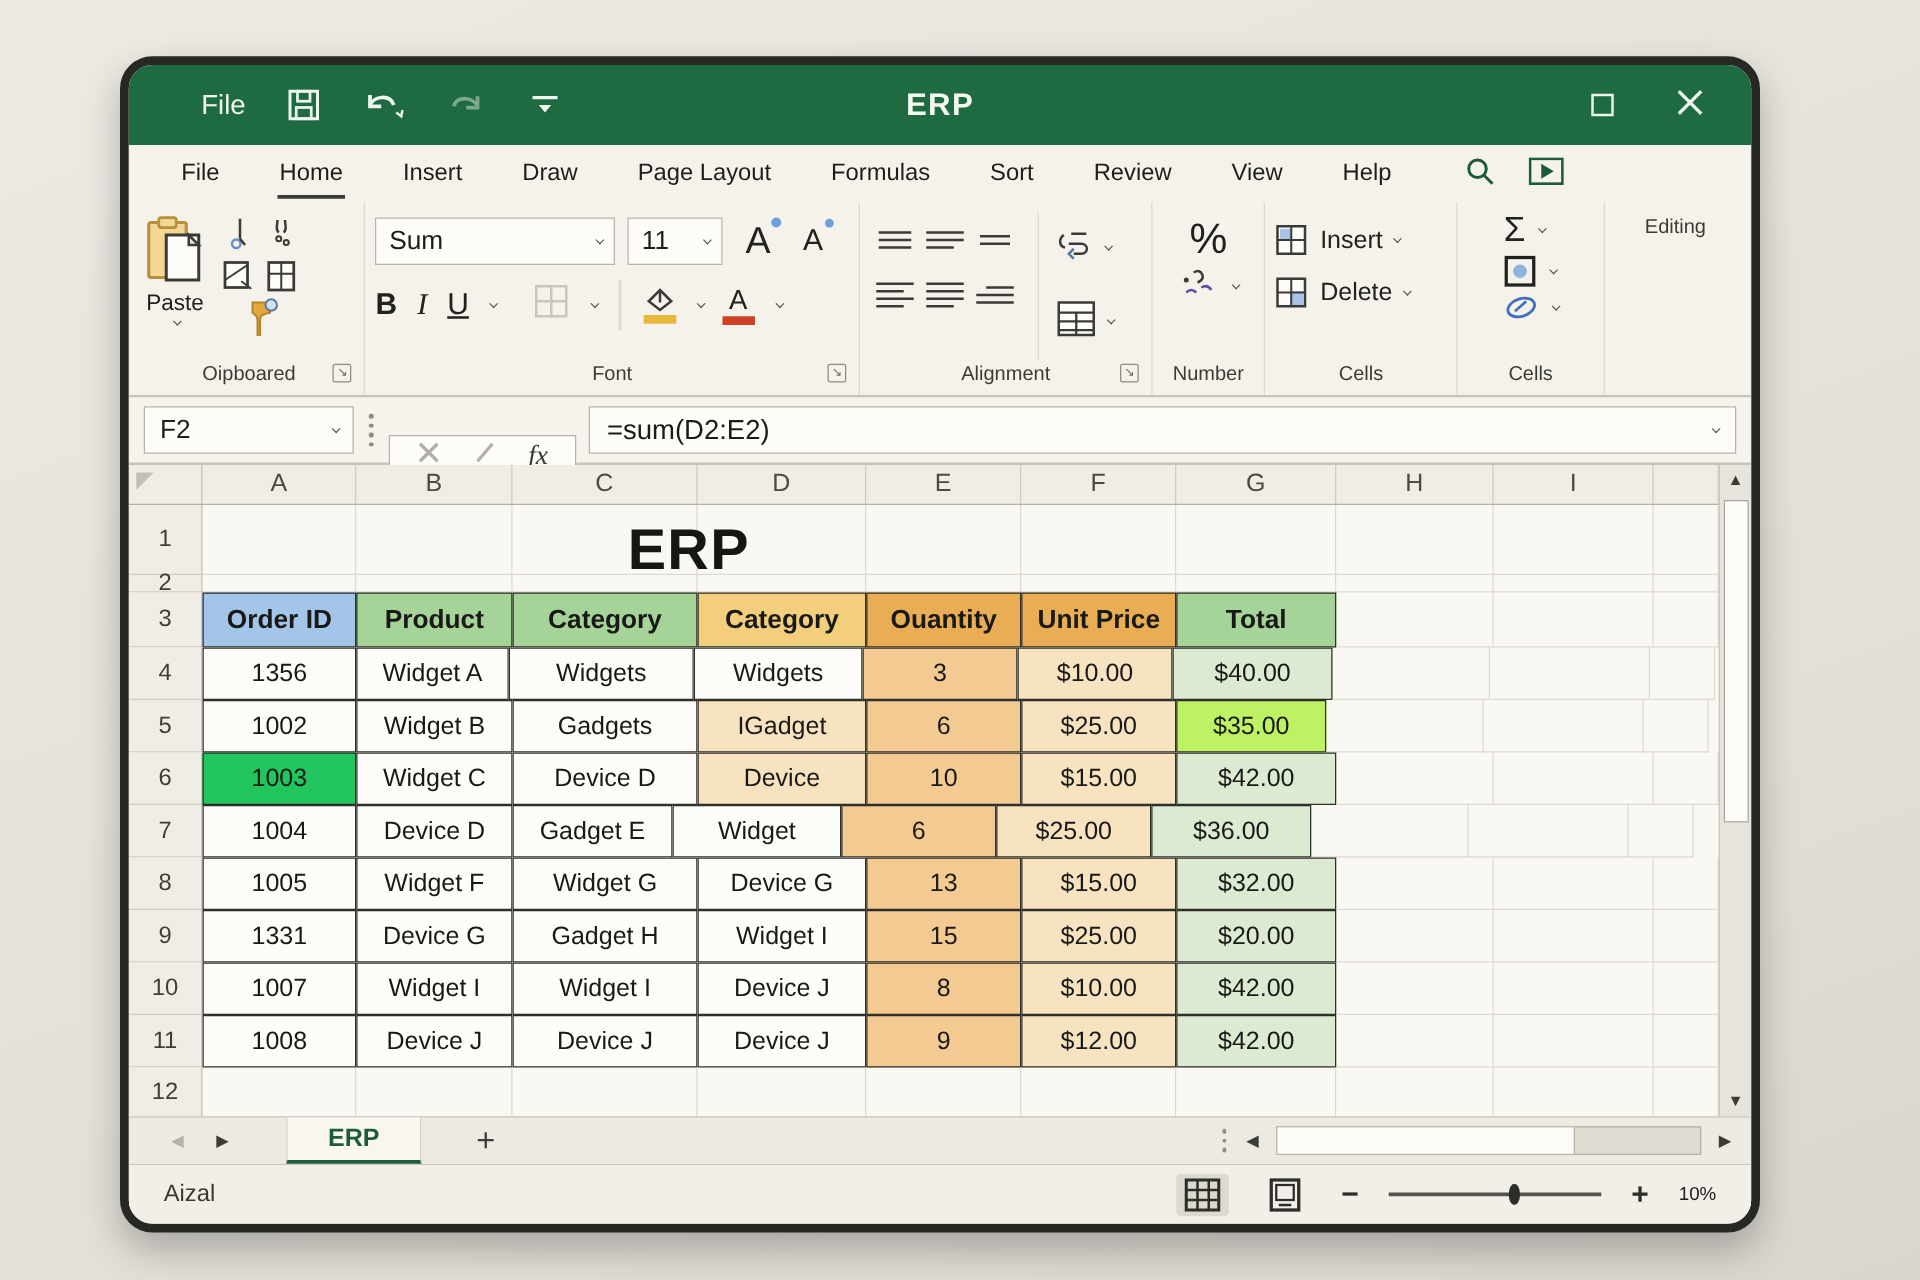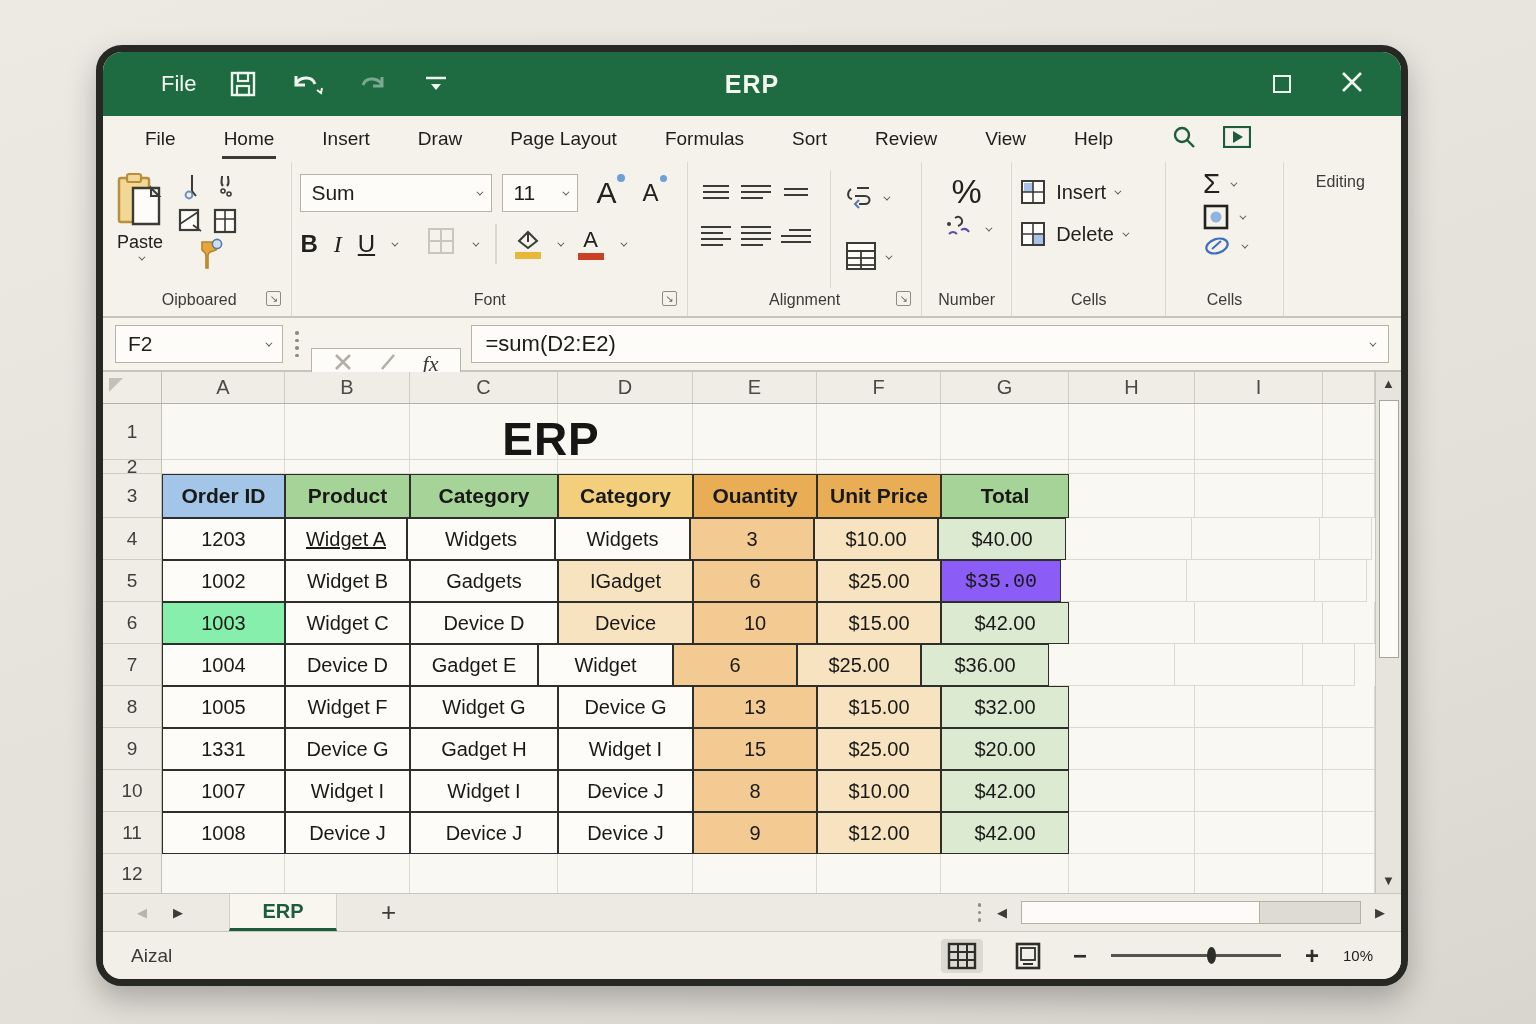--- a/index.html
+++ b/index.html
@@ -524,47 +524,47 @@
             <div class="gcell tbl th" style="width: 135px; background: rgb(243, 207, 125);">Category</div>
             <div class="gcell tbl th" style="width: 124px; background: rgb(233, 174, 85);">Ouantity</div>
             <div class="gcell tbl th" style="width: 124px; background: rgb(233, 174, 85);">Unit Price</div>
             <div class="gcell tbl th" style="width: 128px; background: rgb(166, 211, 152);">Total</div>
             <div class="gcell" style="width: 126px;"></div>
             <div class="gcell" style="width: 128px;"></div>
             <div class="gcell" style="width: 52px;"></div>
           </div>
           <div class="grow" style="height: 42px;">
             <div class="rowhdr" style="width: 59px;">4</div>
-            <div class="gcell tbl" style="width: 123px; background: rgb(253, 252, 248);">1203</div>
-            <div class="gcell tbl" style="width: 122px; background: rgb(253, 252, 248); text-decoration: underline;">Widget A</div>
+            <div class="gcell tbl" style="width: 123px; background: rgb(253, 252, 248);">1356</div>
+            <div class="gcell tbl" style="width: 122px; background: rgb(253, 252, 248);">Widget A</div>
             <div class="gcell tbl" style="width: 148px; background: rgb(253, 252, 248);">Widgets</div>
             <div class="gcell tbl" style="width: 135px; background: rgb(253, 252, 248);">Widgets</div>
             <div class="gcell tbl" style="width: 124px; background: rgb(243, 203, 146);">3</div>
             <div class="gcell tbl" style="width: 124px; background: rgb(248, 227, 193);">$10.00</div>
             <div class="gcell tbl" style="width: 128px; background: rgb(220, 234, 210);">$40.00</div>
             <div class="gcell" style="width: 126px;"></div>
             <div class="gcell" style="width: 128px;"></div>
             <div class="gcell" style="width: 52px;"></div>
           </div>
           <div class="grow" style="height: 42px;">
             <div class="rowhdr" style="width: 59px;">5</div>
             <div class="gcell tbl" style="width: 123px; background: rgb(253, 252, 248);">1002</div>
             <div class="gcell tbl" style="width: 125px; background: rgb(253, 252, 248);">Widget B</div>
             <div class="gcell tbl" style="width: 148px; background: rgb(253, 252, 248);">Gadgets</div>
             <div class="gcell tbl" style="width: 135px; background: rgb(248, 227, 193);">IGadget</div>
             <div class="gcell tbl" style="width: 124px; background: rgb(243, 203, 146);">6</div>
             <div class="gcell tbl" style="width: 124px; background: rgb(248, 227, 193);">$25.00</div>
-            <div class="gcell tbl" style="width: 120px; background: #8b5cf6; font-family: Liberation Mono, monospace;">$35.00</div>
+            <div class="gcell tbl" style="width: 120px; background: #bef264;">$35.00</div>
             <div class="gcell" style="width: 126px;"></div>
             <div class="gcell" style="width: 128px;"></div>
             <div class="gcell" style="width: 52px;"></div>
           </div>
           <div class="grow" style="height: 42px;">
             <div class="rowhdr" style="width: 59px;">6</div>
-            <div class="gcell tbl" style="width: 123px; background: #86efac;">1003</div>
+            <div class="gcell tbl" style="width: 123px; background: #22c55e;">1003</div>
             <div class="gcell tbl" style="width: 125px; background: rgb(253, 252, 248);">Widget C</div>
             <div class="gcell tbl" style="width: 148px; background: rgb(253, 252, 248);">Device D</div>
             <div class="gcell tbl" style="width: 135px; background: rgb(248, 227, 193);">Device</div>
             <div class="gcell tbl" style="width: 124px; background: rgb(243, 203, 146);">10</div>
             <div class="gcell tbl" style="width: 124px; background: rgb(248, 227, 193);">$15.00</div>
             <div class="gcell tbl" style="width: 128px; background: rgb(220, 234, 210);">$42.00</div>
             <div class="gcell" style="width: 126px;"></div>
             <div class="gcell" style="width: 128px;"></div>
             <div class="gcell" style="width: 52px;"></div>
           </div>

